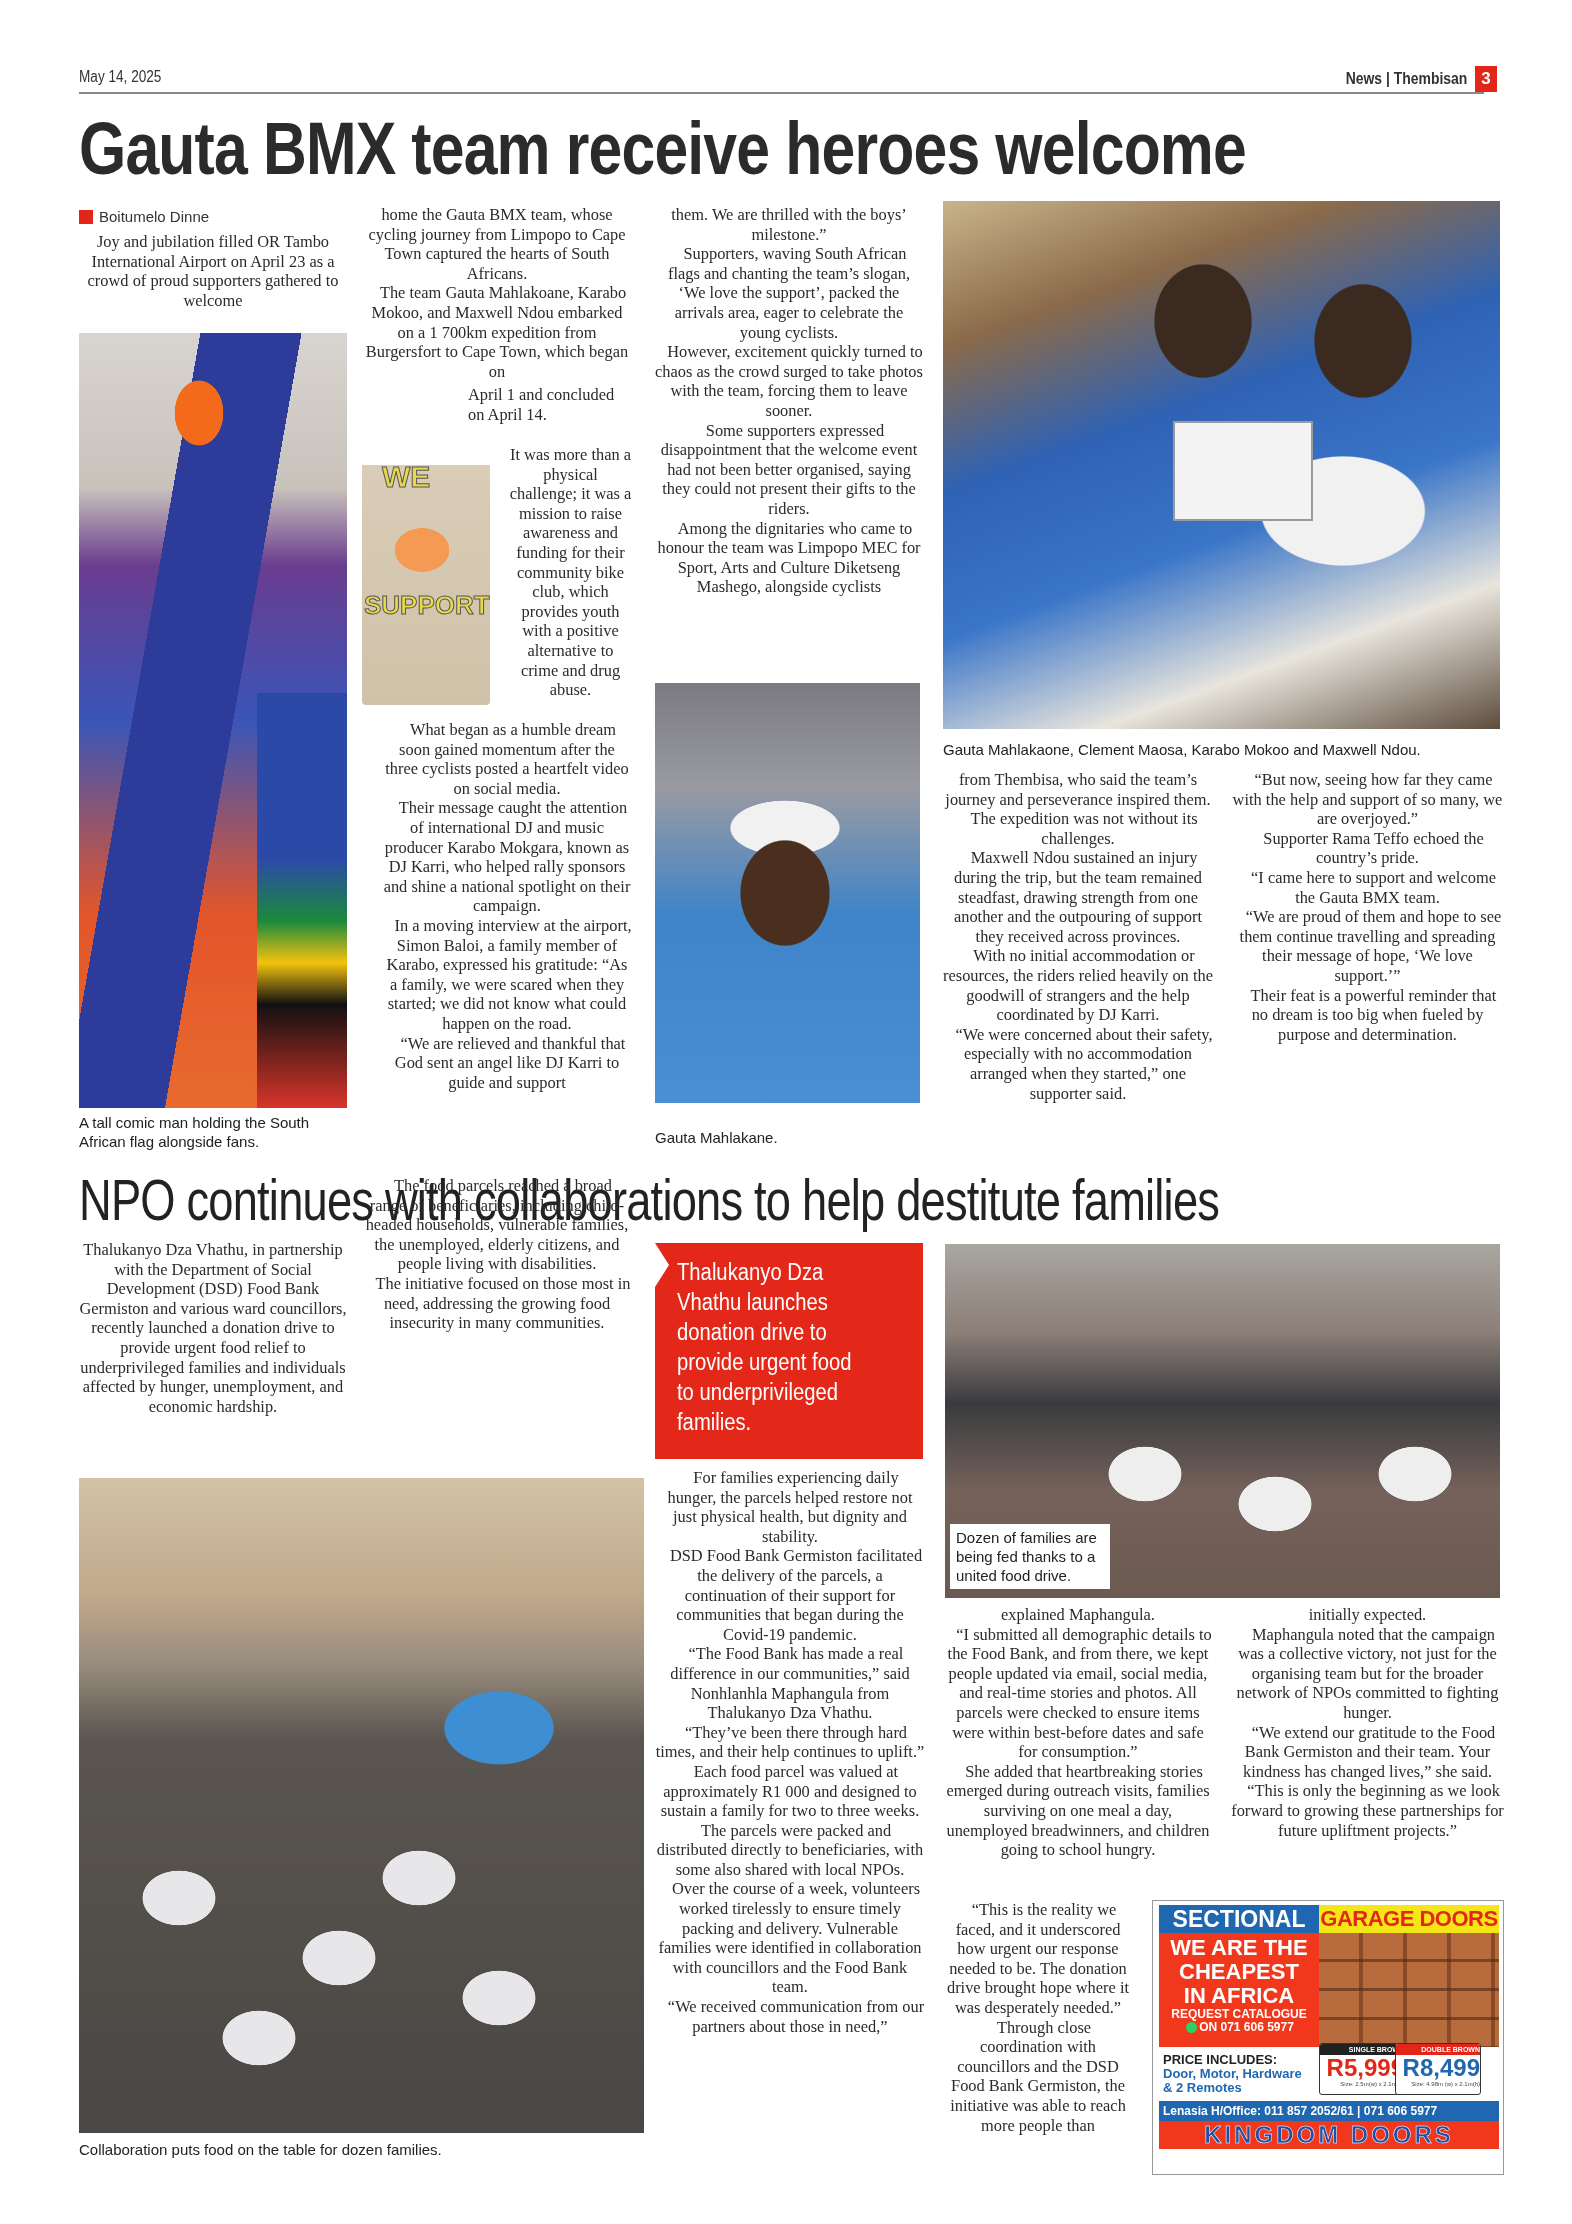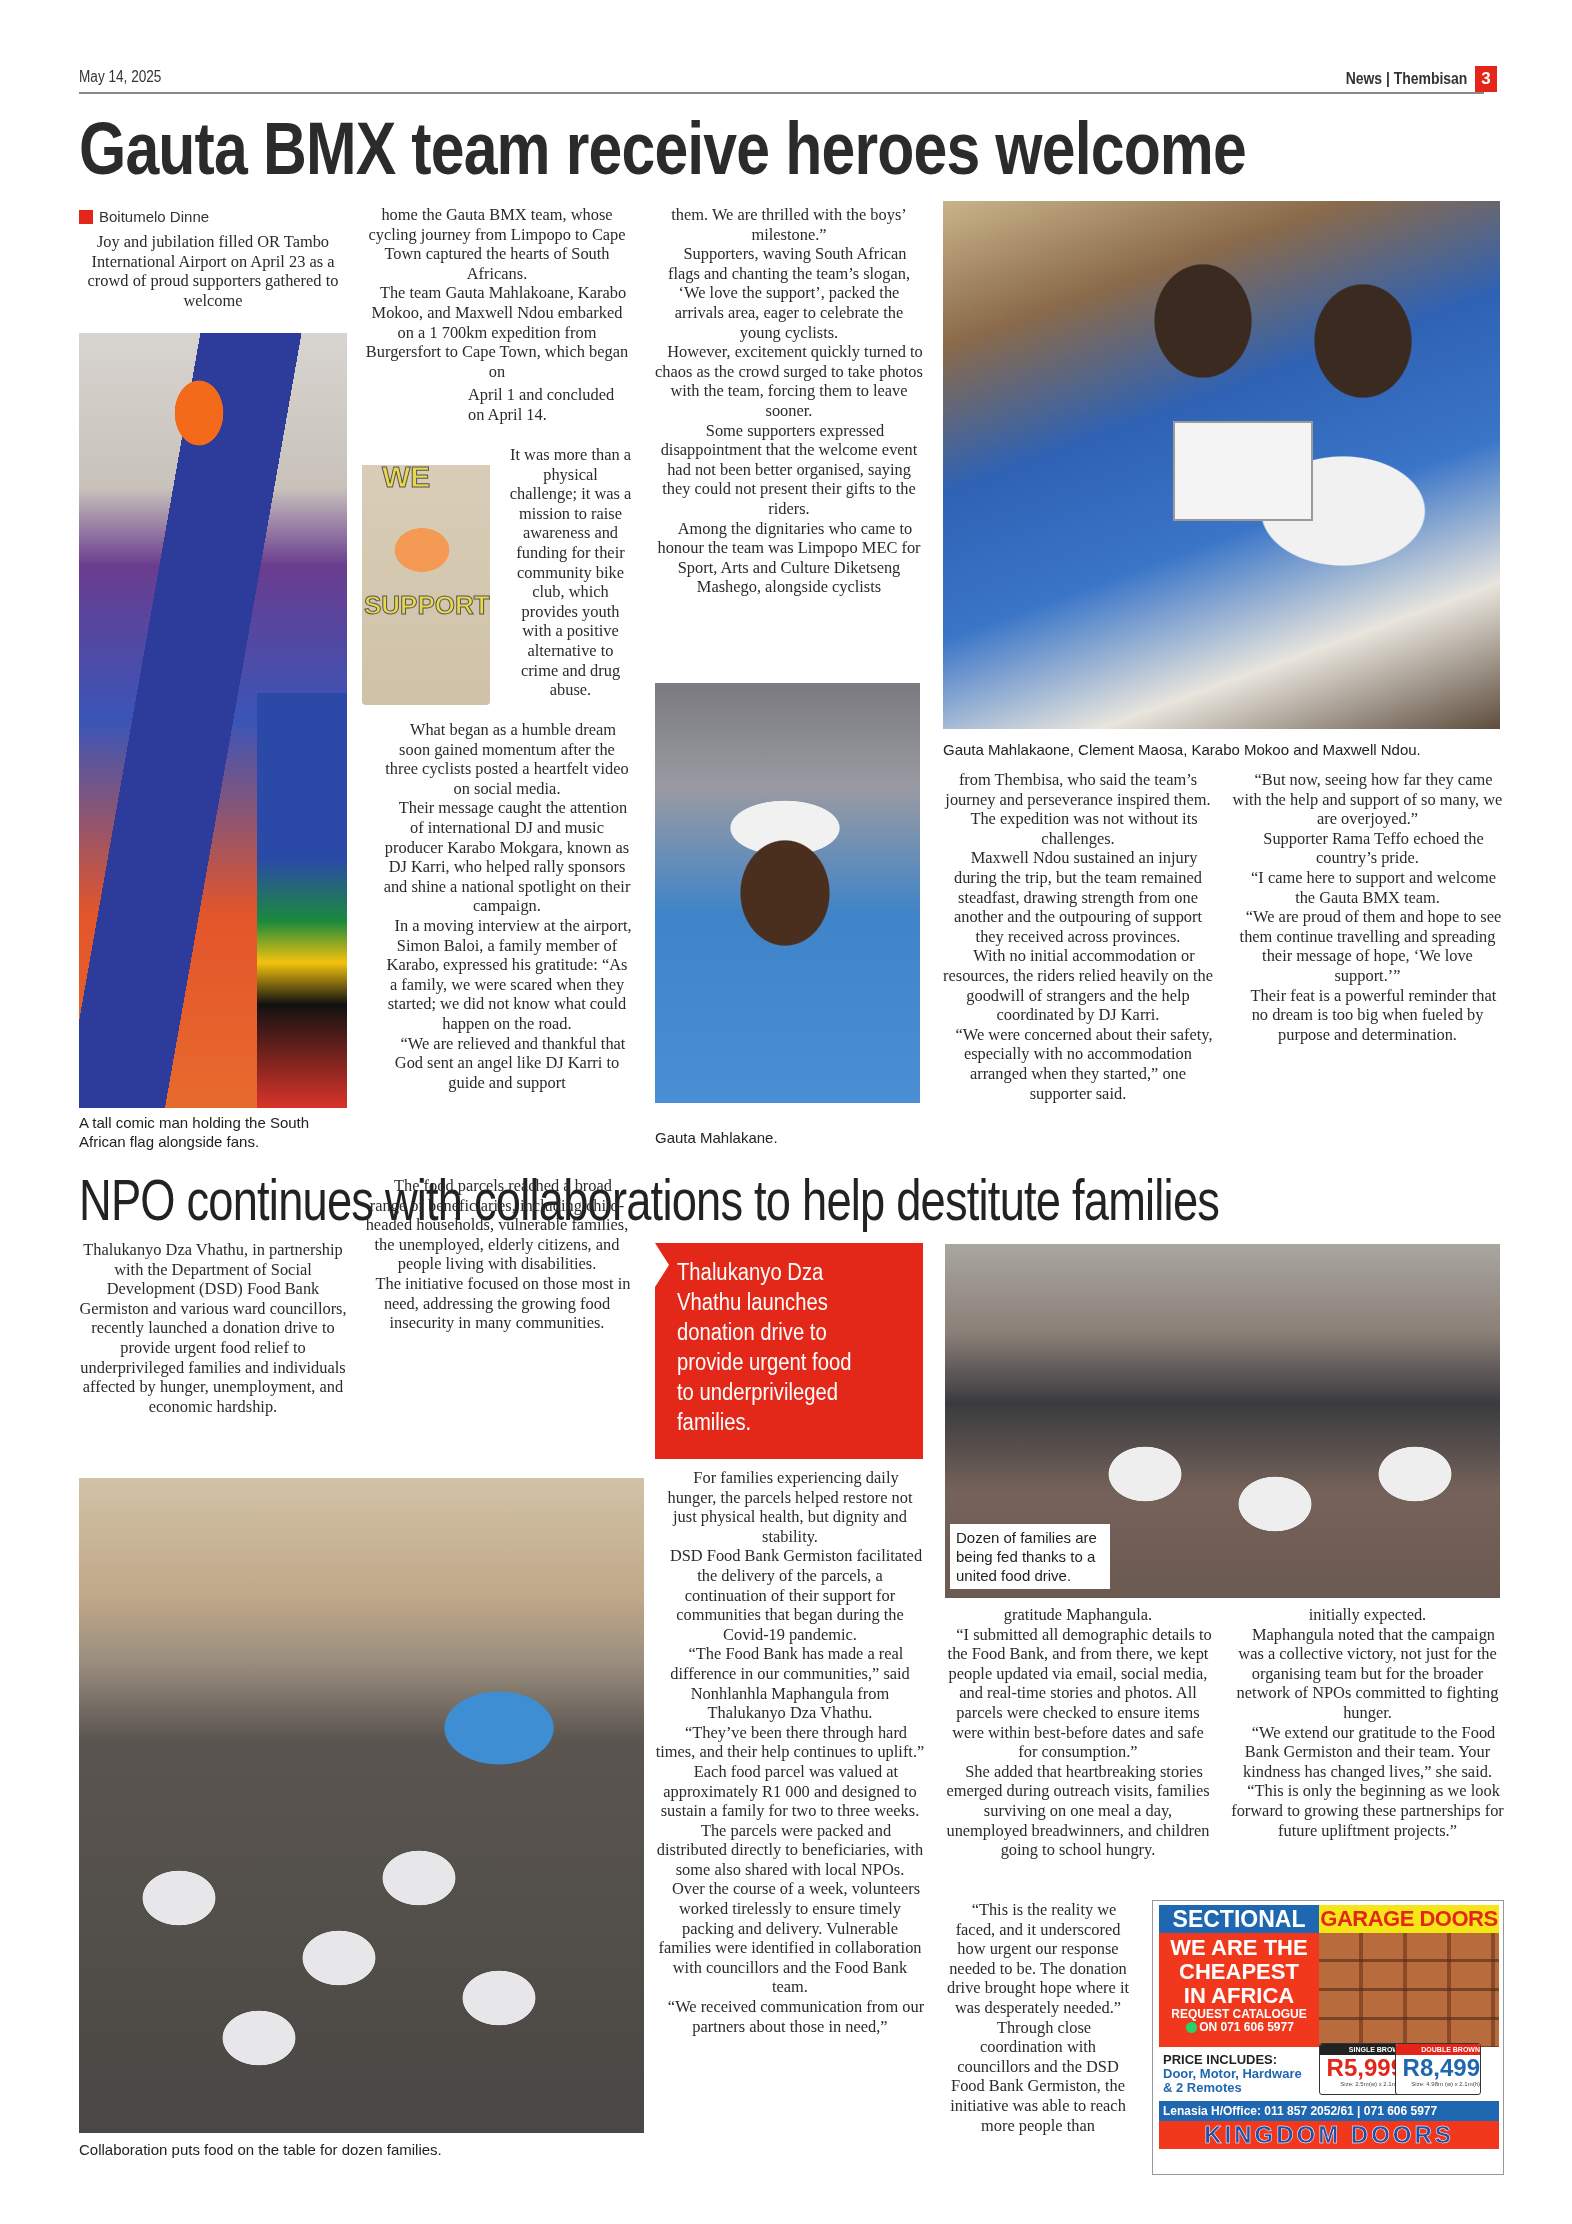--- a/index.html
+++ b/index.html
@@ -202,21 +202,21 @@
 </div>
 
 <div class="photo photo-queue">
   <div class="cap-box caption">Dozen of families are being fed thanks to a united food drive.</div>
 </div>
 
 <div class="photo photo-food"></div>
 <div class="abs caption" style="left:79px; top:2140px; width:560px;">Collaboration puts food on the table for dozen families.</div>
 
 <div class="abs col" style="left:943px; top:1605px; width:270px;">
-  <p class="first">gratitude Maphangula.</p>
+  <p class="first">explained Maphangula.</p>
   <p>“I submitted all demographic details to the Food Bank, and from there, we kept people updated via email, social media, and real-time stories and photos. All parcels were checked to ensure items were within best-before dates and safe for consumption.”</p>
   <p>She added that heartbreaking stories emerged during outreach visits, families surviving on one meal a day, unemployed breadwinners, and children going to school hungry.</p>
 </div>
 <div class="abs col" style="left:943px; top:1900px; width:190px;">
   <p>“This is the reality we faced, and it underscored how urgent our response needed to be. The donation drive brought hope where it was desperately needed.”</p>
   <p>Through close coordination with councillors and the DSD Food Bank Germiston, the initiative was able to reach more people than</p>
 </div>
 <div class="abs col" style="left:1230px; top:1605px; width:275px;">
   <p class="first">initially expected.</p>
   <p>Maphangula noted that the campaign was a collective victory, not just for the organising team but for the broader network of NPOs committed to fighting hunger.</p>

